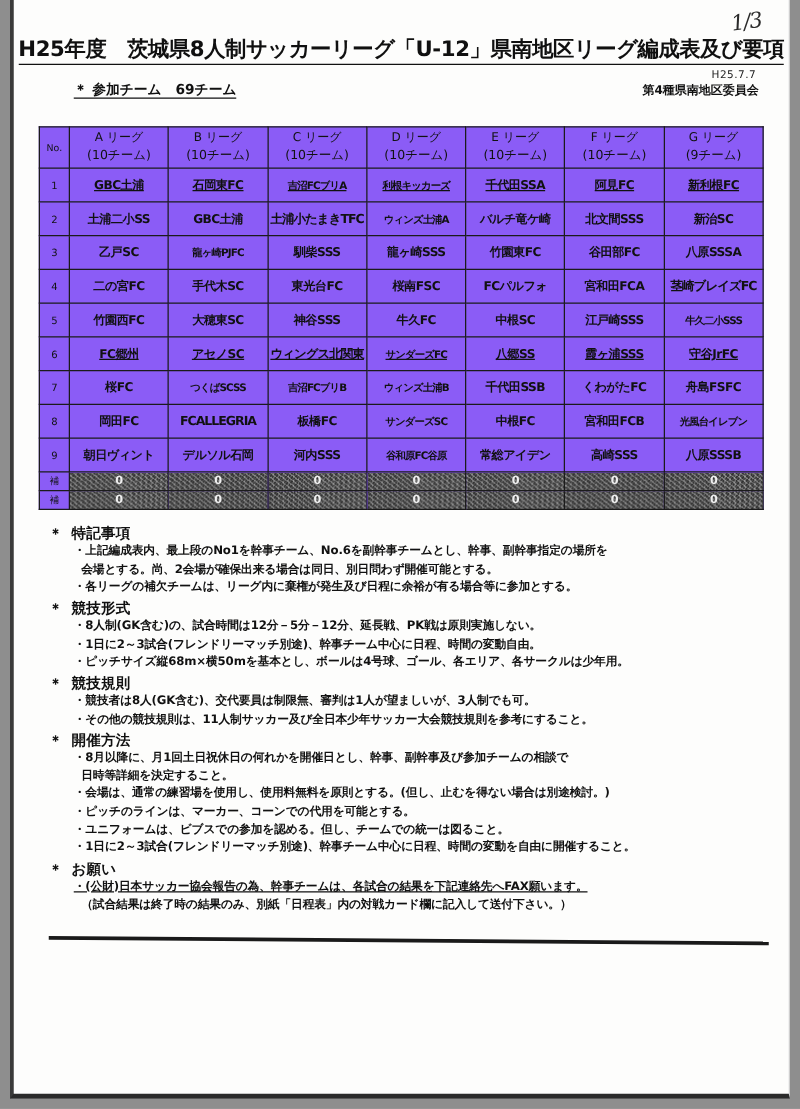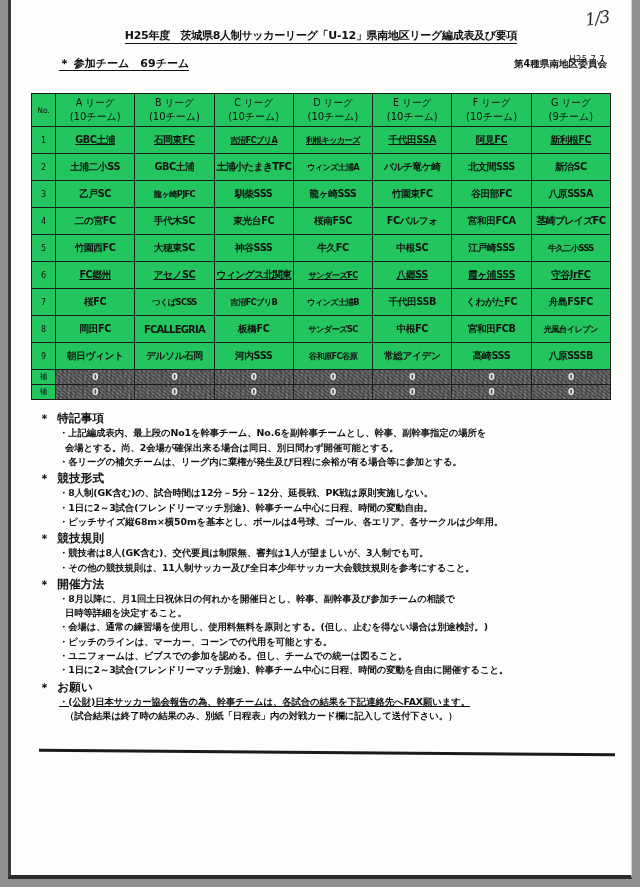--- a/index.html
+++ b/index.html
@@ -20,21 +20,21 @@
   }
   
   #pagemark {
     position: absolute; right: 22px; top: 8px;
     font-family: "DejaVu Serif", "Liberation Serif", serif;
     font-size: 17px; font-style: italic; color: #2a2a2a;
     transform: rotate(-8deg); letter-spacing: -1px;
   }
   #title {
     text-align: center; margin-top: 28px;
-    font-size: 11px; font-weight: bold; color: #101010;
+    font-size: 17px; font-weight: bold; color: #101010;
     letter-spacing: -0.3px;
   }
   #title span {
     border-bottom: 1.6px solid #111; padding-bottom: 1px;
   }
   #datestamp {
     position: absolute; right: 26px; top: 54px;
     font-size: 8.4px; color: #222; letter-spacing: 0.4px;
   }
   #subrow {
@@ -45,21 +45,21 @@
     font-size: 11px; font-weight: bold; color: #111;
   }
   #teamcount b { border-bottom: 1.3px solid #111; font-weight: bold; }
   #committee {
     position: absolute; right: 24px; top: 2px;
     font-size: 9.6px; font-weight: bold; color: #111;
   }
   
   #tablewrap { margin: 0 auto; width: 580px; }
   table { border-collapse: collapse; width: 100%;
-          table-layout: fixed; background: #22c55e; }
+          table-layout: fixed; background: #8b5cf6; }
   th, td {
     border: 1px solid #1b1b1b;
     text-align: center; vertical-align: middle;
     color: #111; overflow: hidden; white-space: nowrap;
   }
   col.cno { width: 24px; }
   th.hno { font-size: 7.5px; font-weight: normal; padding: 2px 0; }
   th.lg {
     font-size: 9.6px; font-weight: normal; line-height: 1.35; padding: 3px 0;
   }

